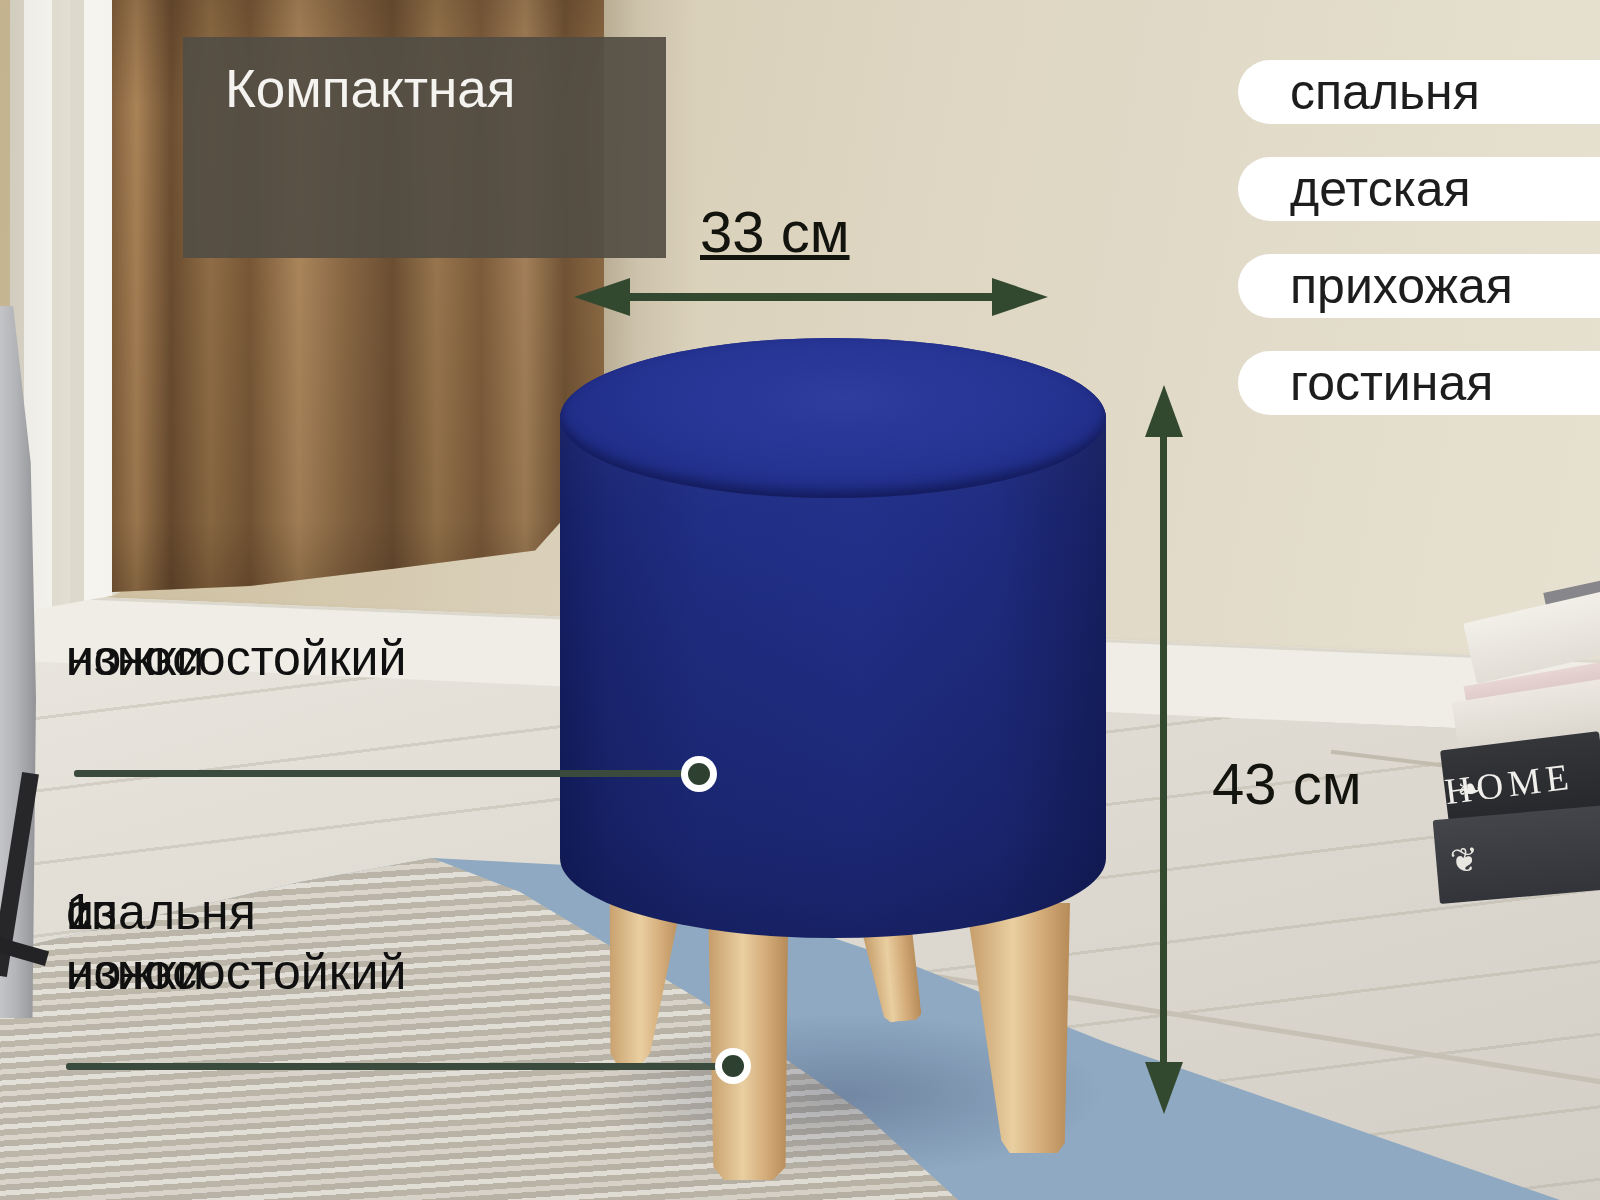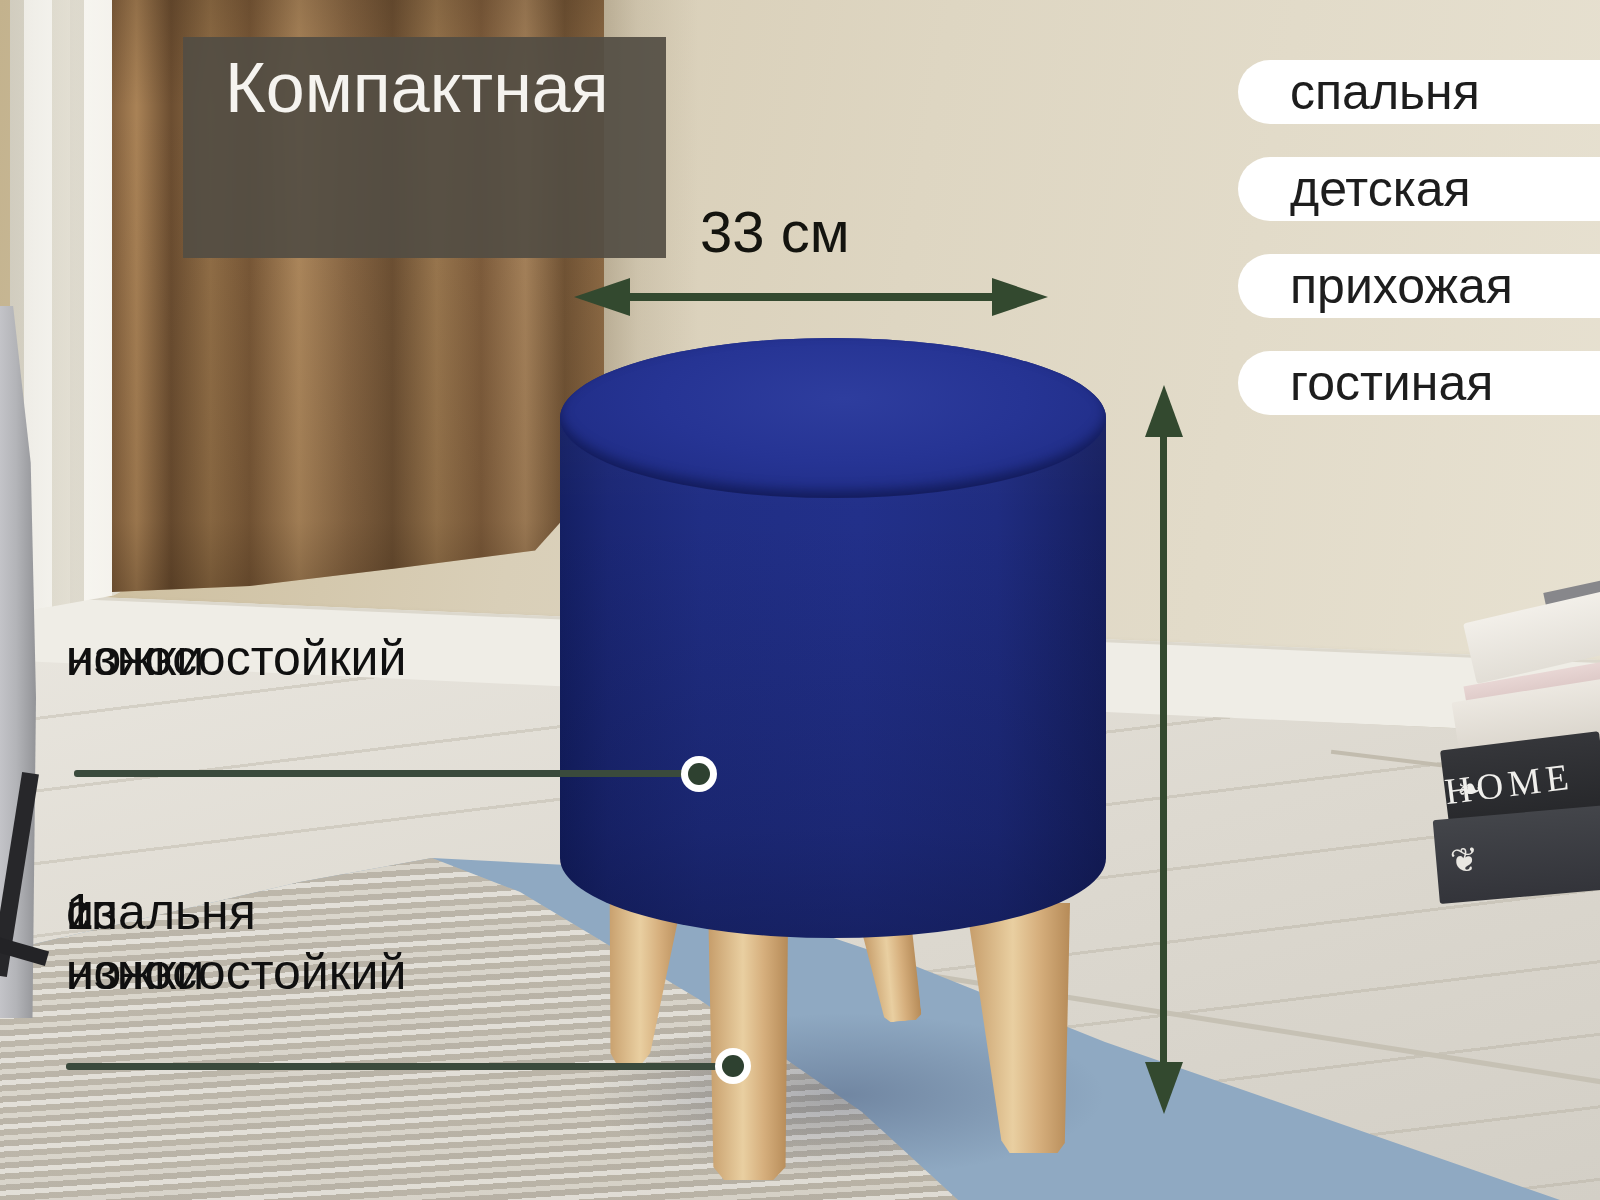--- a/index.html
+++ b/index.html
@@ -82,27 +82,27 @@
     background:
       linear-gradient(180deg,rgba(255,255,255,.05),rgba(255,255,255,0) 30%,rgba(5,10,40,.22) 82%,rgba(5,10,40,.38) 100%),
       linear-gradient(90deg,#141f63 0%,#1b2775 9%,#202e84 26%,#22308a 55%,#1f2c80 80%,#161f60 100%);}
   .ot-top{left:560px;top:338px;width:546px;height:160px;border-radius:50%;
     background:radial-gradient(ellipse at 52% 38%,#2e3d9e 0%,#263494 45%,#202d86 78%,#1d2a7d 100%);
     box-shadow:inset 0 -7px 12px rgba(8,12,55,.55);}
 
   
   .accent{background:#33492f;}
   .title-box{left:183px;top:37px;width:483px;height:221px;background:rgba(82,77,67,.92);
-    color:#f5f3ef;padding:16px 0 0 42px;font-size:70px;line-height:71px;}
+    color:#f5f3ef;padding:16px 0 0 42px;font-size:53px;line-height:71px;}
   .pill{left:1238px;width:400px;height:64px;background:#ffffff;border-radius:34px;
     color:#1d1d1d;font-size:50px;line-height:64px;padding-left:52px;}
   .pill1{top:60px;} .pill2{top:157px;} .pill3{top:254px;} .pill4{top:351px;}
 
   .dim-label{color:#14140f;font-size:58px;}
-  .lbl-w{left:700px;top:198px;}
+  .lbl-w{left:700px;top:198px;text-decoration:underline;}
   .lbl-h{left:1212px;top:750px;}
   .hline{left:626px;top:293px;width:370px;height:8px;border-radius:4px;}
   .head{width:0;height:0;background:none;}
   .head-left{left:574px;top:278px;border-top:19px solid transparent;border-bottom:19px solid transparent;border-right:56px solid #33492f;}
   .head-right{left:992px;top:278px;border-top:19px solid transparent;border-bottom:19px solid transparent;border-left:56px solid #33492f;}
   .vline{left:1160px;top:428px;width:7px;height:640px;}
   .head-up{left:1145px;top:385px;border-left:19px solid transparent;border-right:19px solid transparent;border-bottom:52px solid #33492f;}
   .head-down{left:1145px;top:1062px;border-left:19px solid transparent;border-right:19px solid transparent;border-top:52px solid #33492f;}
 
   .c-line{height:7px;background:#3a4a3c;border-radius:3px;}
@@ -154,20 +154,21 @@
   <div class="leg leg-fl"></div>
   <div class="leg leg-fr"></div>
   <div class="ot-body"></div>
   <div class="ot-top"></div>
 
   <div class="dim-label lbl-w">33 см</div>
   <div class="hline accent"></div>
   <div class="head head-left"></div>
   <div class="head head-right"></div>
 
+  <div class="dim-label lbl-h">43 см</div>
   <div class="vline accent"></div>
   <div class="head head-up"></div>
   <div class="head head-down"></div>
 
   <div class="c-line c-line1"></div>
   <div class="dot dot1"></div>
   <div class="c-line c-line2"></div>
   <div class="dot dot2"></div>
 
   <div class="feature feature1">

